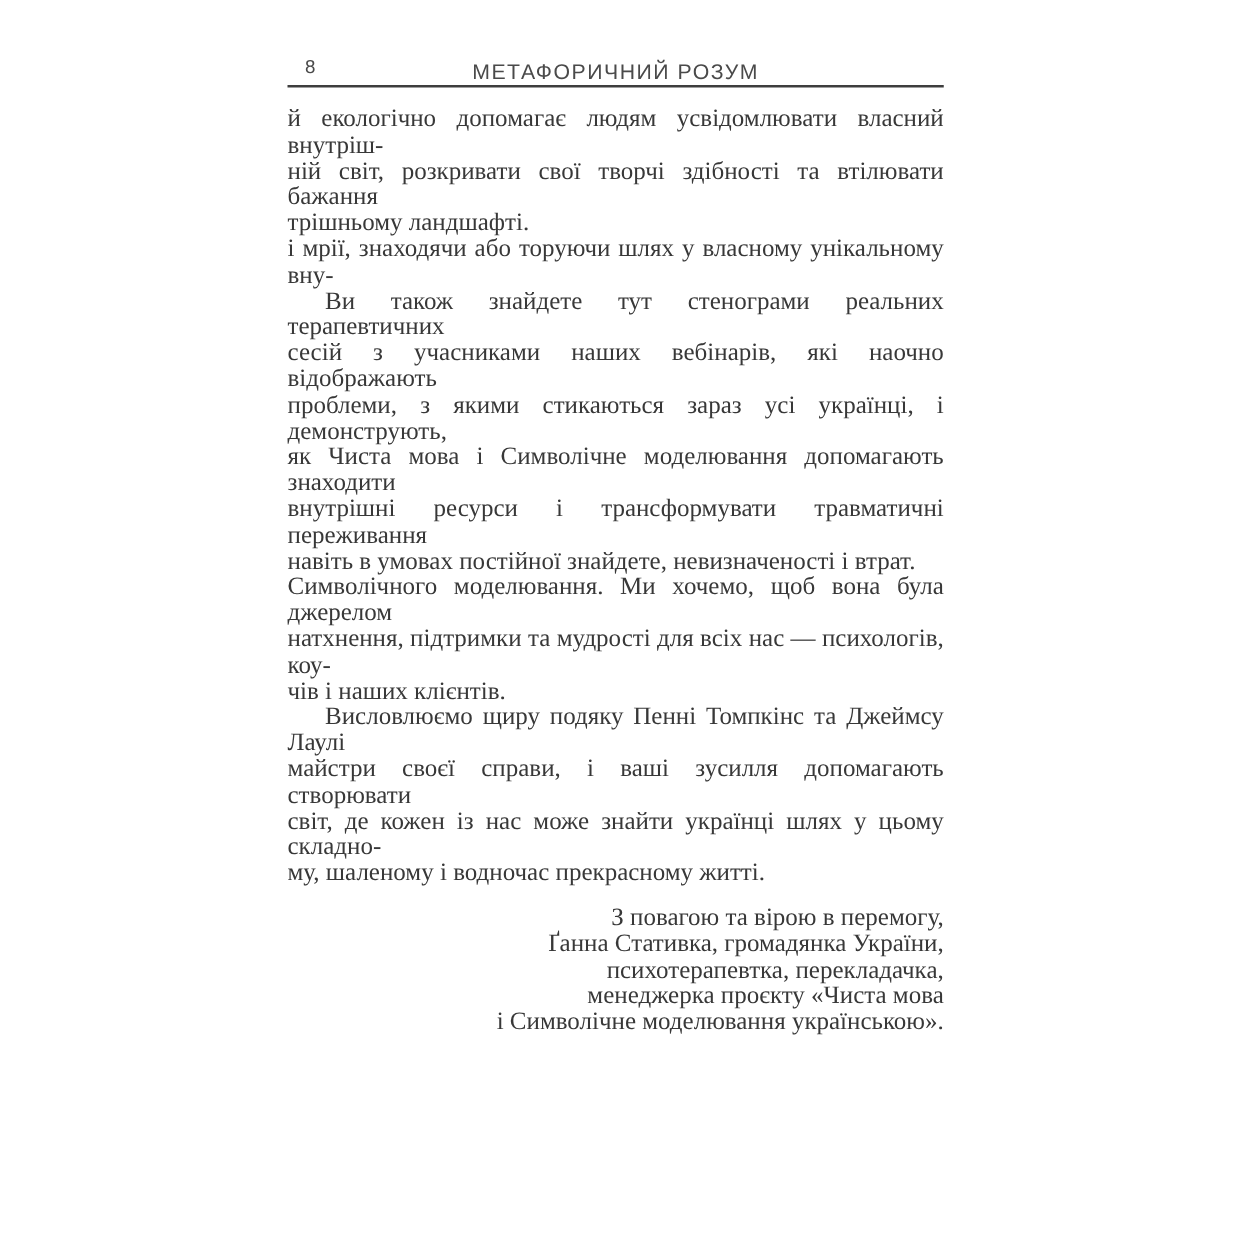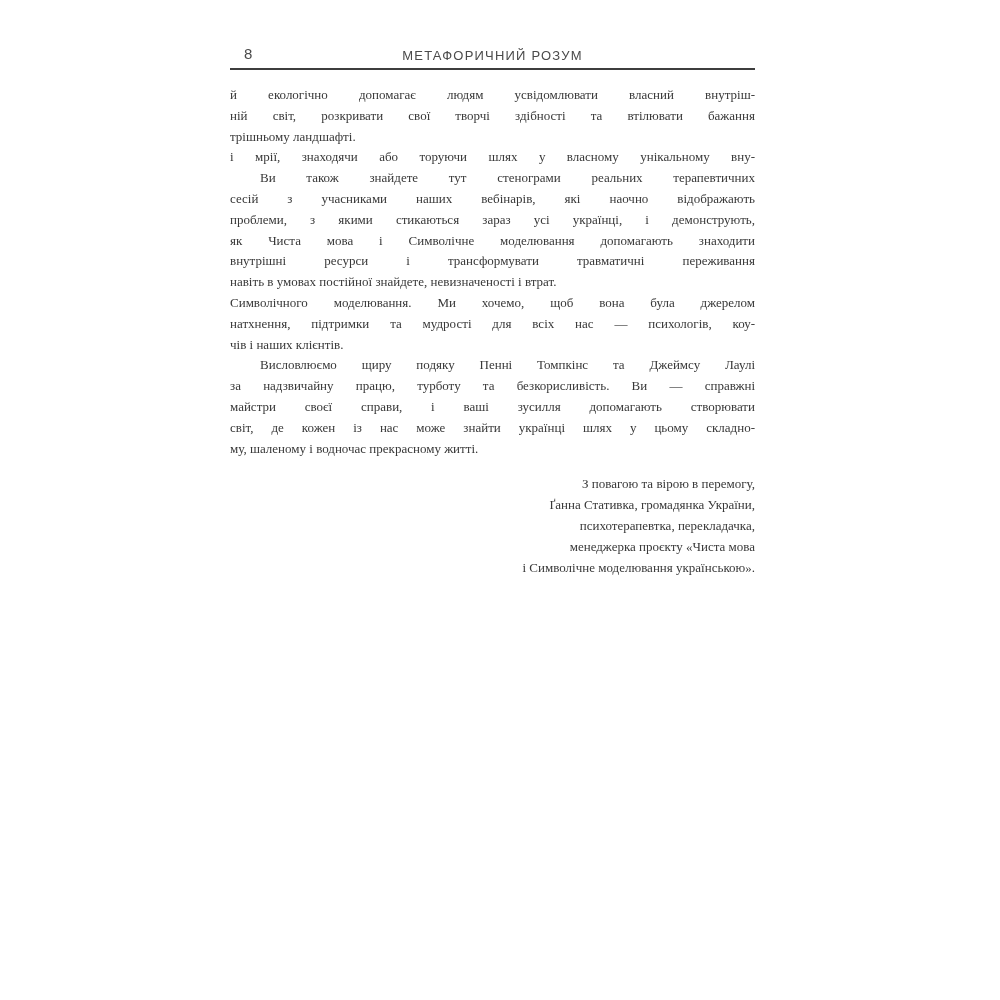--- a/index.html
+++ b/index.html
@@ -29,30 +29,30 @@
     left: 14px;
     top: 3px;
     font-size: 15px;
   }
   .running-title {
     position: absolute;
     left: 0;
     right: 0;
     top: 6px;
     text-align: center;
-    font-size: 13px;
+    font-size: 17px;
     letter-spacing: 1.2px;
   }
   .page-body {
     position: absolute;
     left: 230px;
     top: 85px;
     width: 525px;
     font-family: "Liberation Serif", "DejaVu Serif", serif;
-    font-size: 13px;
+    font-size: 20px;
     line-height: 20.8px;
     color: #383838;
   }
   .para { margin: 0; }
   .jline {
     display: block;
     text-align: justify;
     text-align-last: justify;
   }
   .jline.last { text-align-last: left; }
@@ -92,21 +92,20 @@
     </p>
 
     <p class="para">
       <span class="jline">Символічного моделювання. Ми хочемо, щоб вона була джерелом</span>
       <span class="jline">натхнення, підтримки та мудрості для всіх нас — психологів, коу-</span>
       <span class="jline last">чів і наших клієнтів.</span>
     </p>
 
     <p class="para">
       <span class="jline indent">Висловлюємо щиру подяку Пенні Томпкінс та Джеймсу Лаулі</span>
-      <span class="jline">за надзвичайну працю, турботу та безкорисливість. Ви — справжні</span>
       <span class="jline">майстри своєї справи, і ваші зусилля допомагають створювати</span>
       <span class="jline">світ, де кожен із нас може знайти українці шлях у цьому складно-</span>
       <span class="jline last">му, шаленому і водночас прекрасному житті.</span>
     </p>
 
     <div class="signature">
       <span class="sline">З повагою та вірою в перемогу,</span>
       <span class="sline">Ґанна Стативка, громадянка України,</span>
       <span class="sline">психотерапевтка, перекладачка,</span>
       <span class="sline">менеджерка проєкту «Чиста мова</span>

